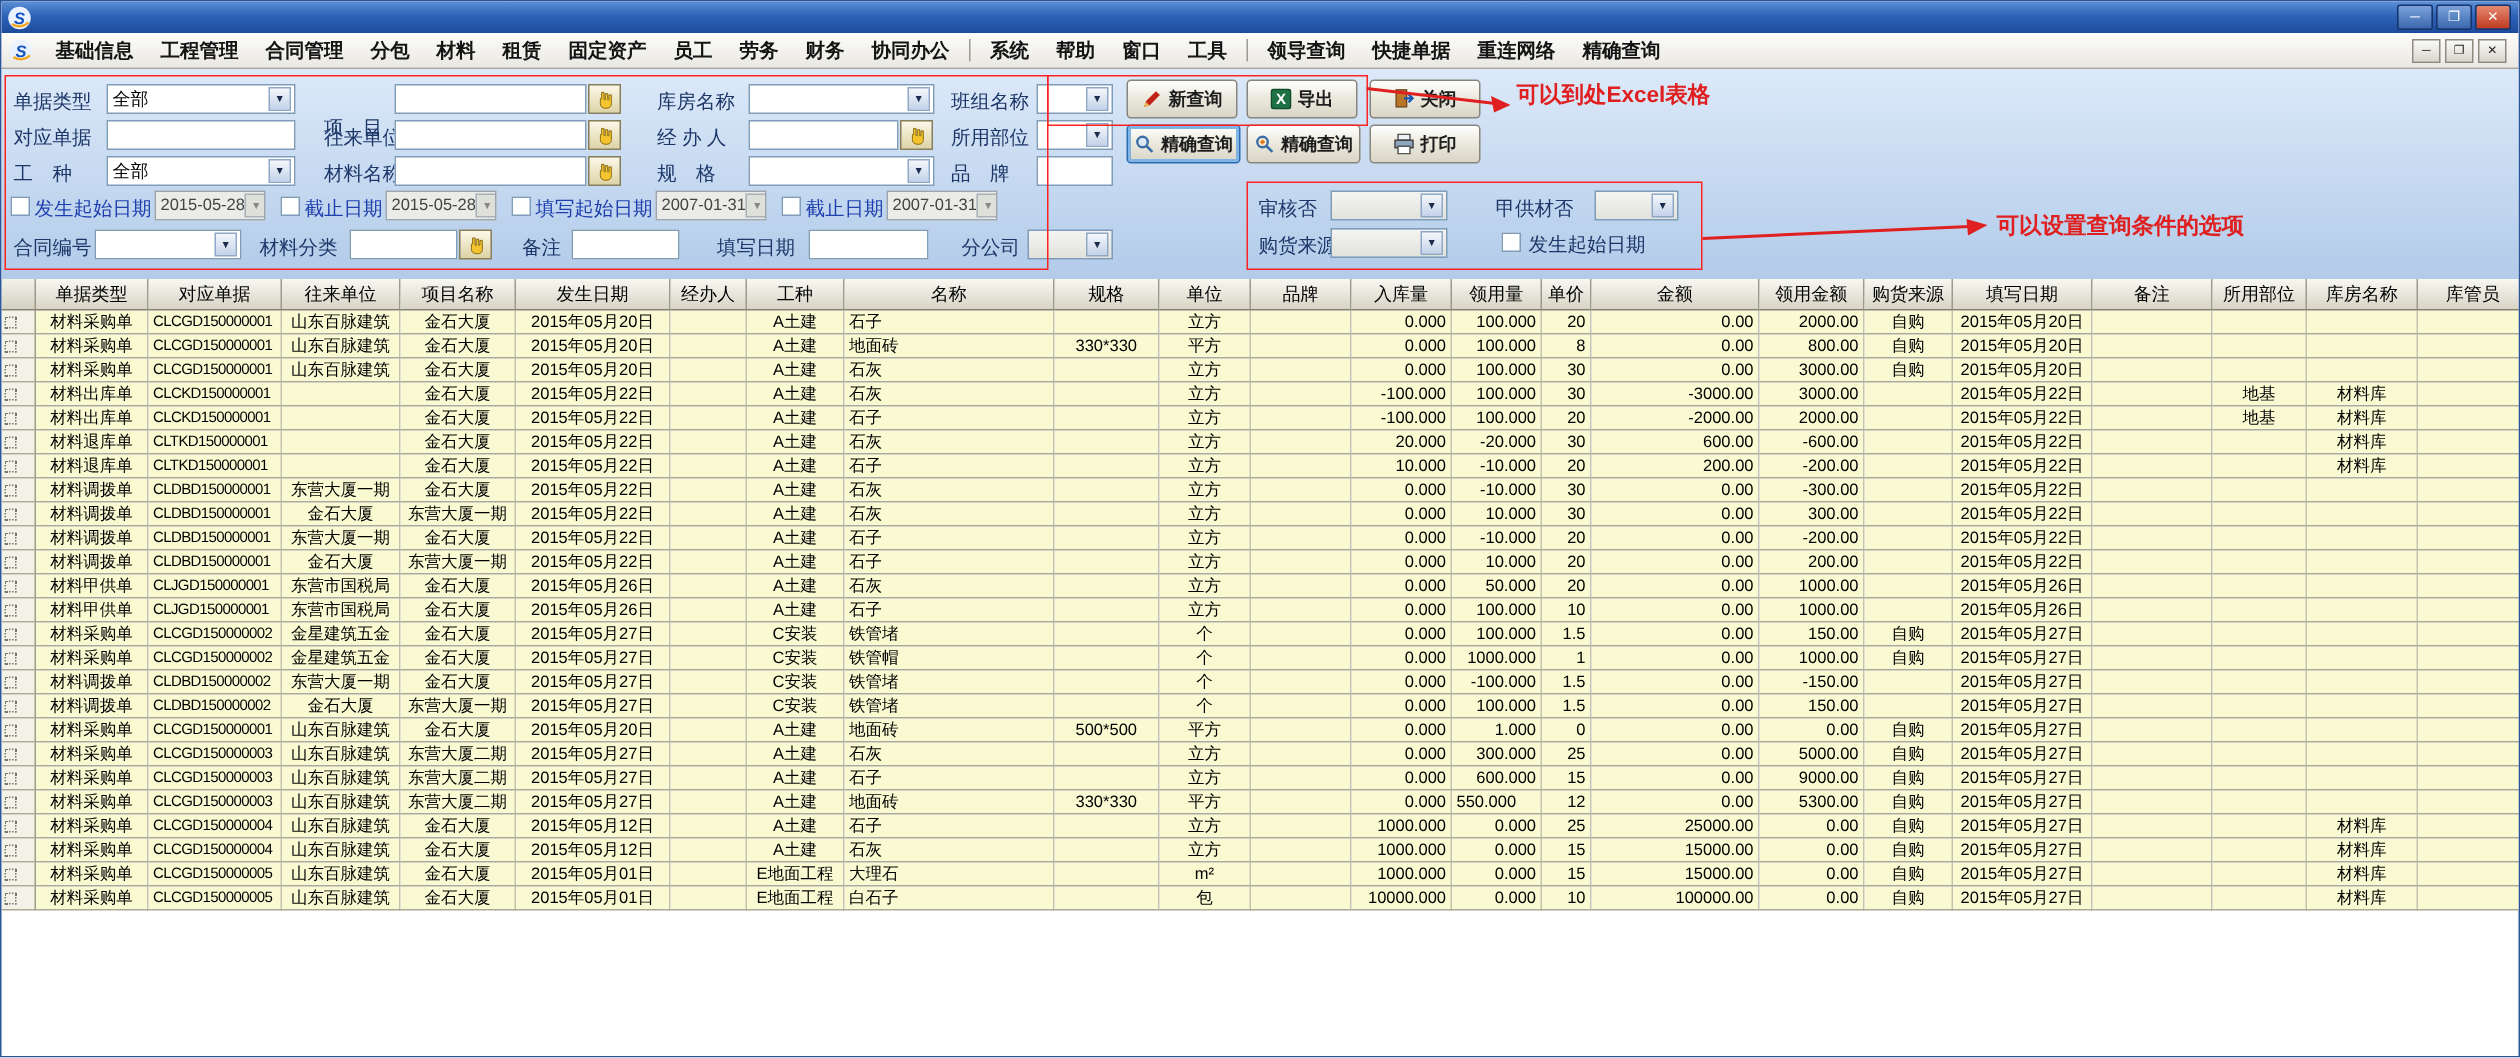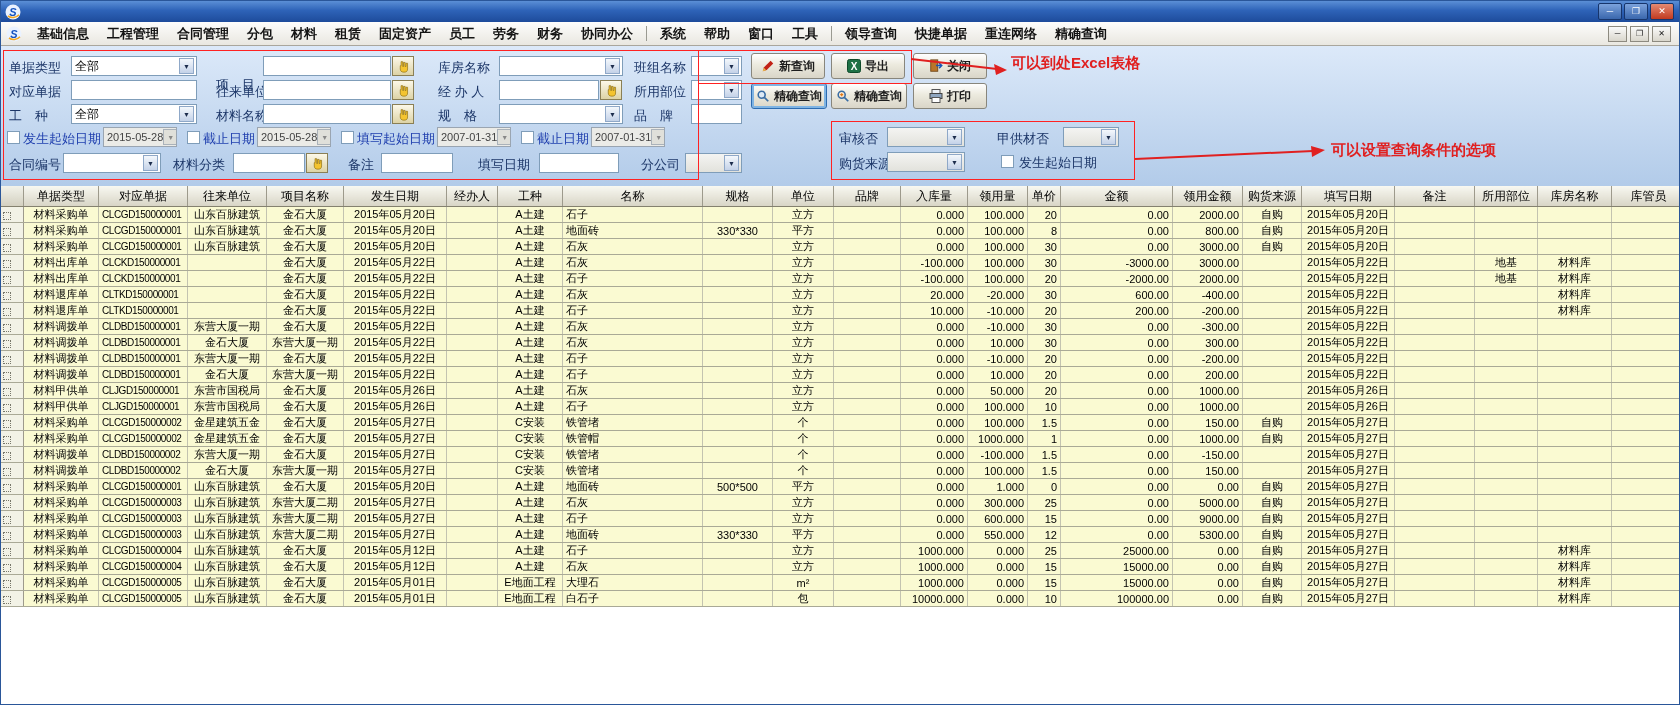--- a/index.html
+++ b/index.html
@@ -469,21 +469,21 @@
           <td style="text-align: center;"></td>
           <td style="text-align: center;">A土建</td>
           <td style="text-align: left;">石灰</td>
           <td style="text-align: center;"></td>
           <td style="text-align: center;">立方</td>
           <td style="text-align: center;"></td>
           <td style="text-align: right;">20.000</td>
           <td style="text-align: right;">-20.000</td>
           <td style="text-align: right;">30</td>
           <td style="text-align: right;">600.00</td>
-          <td style="text-align: right;">-400.00</td>
+          <td style="text-align: right;">-600.00</td>
           <td style="text-align: center;"></td>
           <td style="text-align: center;">2015年05月22日</td>
           <td style="text-align: center;"></td>
           <td style="text-align: center;"></td>
           <td style="text-align: center;">材料库</td>
           <td style="text-align: center;"></td>
         </tr>
         <tr>
           <td class="gutter"><span class="row-marker"></span></td>
           <td style="text-align: center;">材料退库单</td>
@@ -841,21 +841,21 @@
           <td style="text-align: center;">山东百脉建筑</td>
           <td style="text-align: center;">东营大厦二期</td>
           <td style="text-align: center;">2015年05月27日</td>
           <td style="text-align: center;"></td>
           <td style="text-align: center;">A土建</td>
           <td style="text-align: left;">地面砖</td>
           <td style="text-align: center;">330*330</td>
           <td style="text-align: center;">平方</td>
           <td style="text-align: center;"></td>
           <td style="text-align: right;">0.000</td>
-          <td style="text-align: right;">550.000</td>
+          <td style="text-align: left;">550.000</td>
           <td style="text-align: right;">12</td>
           <td style="text-align: right;">0.00</td>
           <td style="text-align: right;">5300.00</td>
           <td style="text-align: center;">自购</td>
           <td style="text-align: center;">2015年05月27日</td>
           <td style="text-align: center;"></td>
           <td style="text-align: center;"></td>
           <td style="text-align: center;"></td>
           <td style="text-align: center;"></td>
         </tr>

